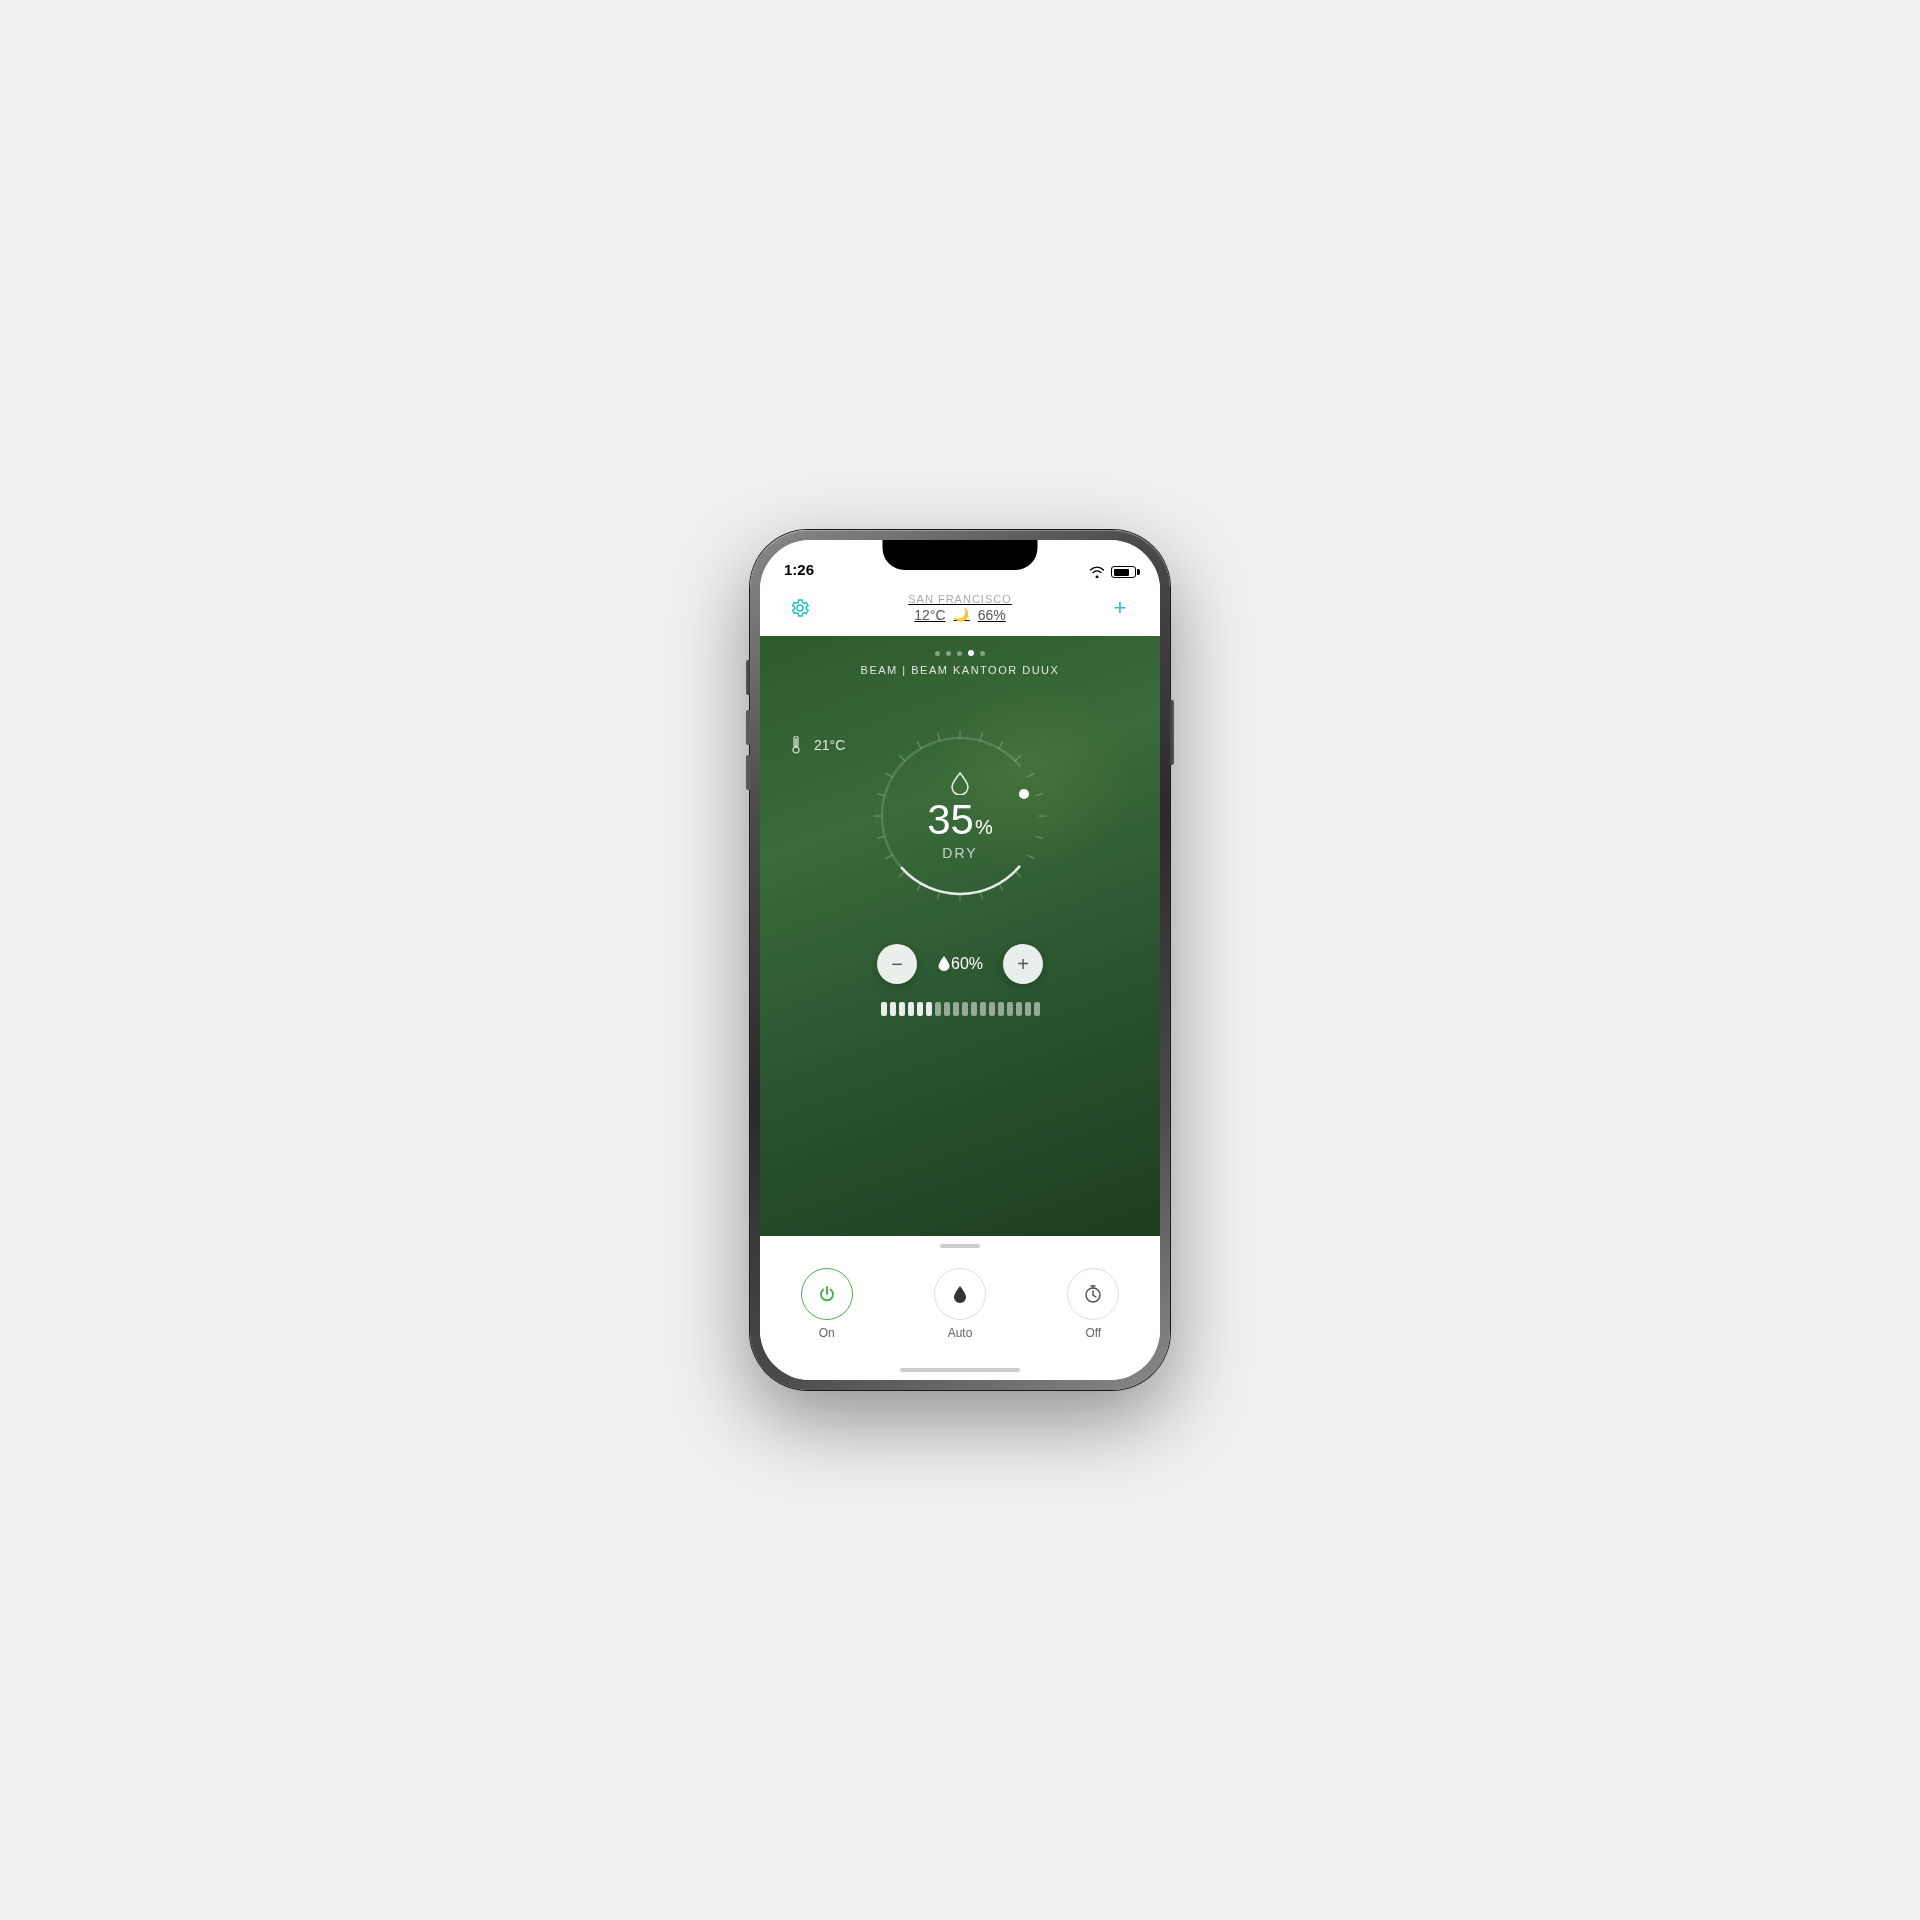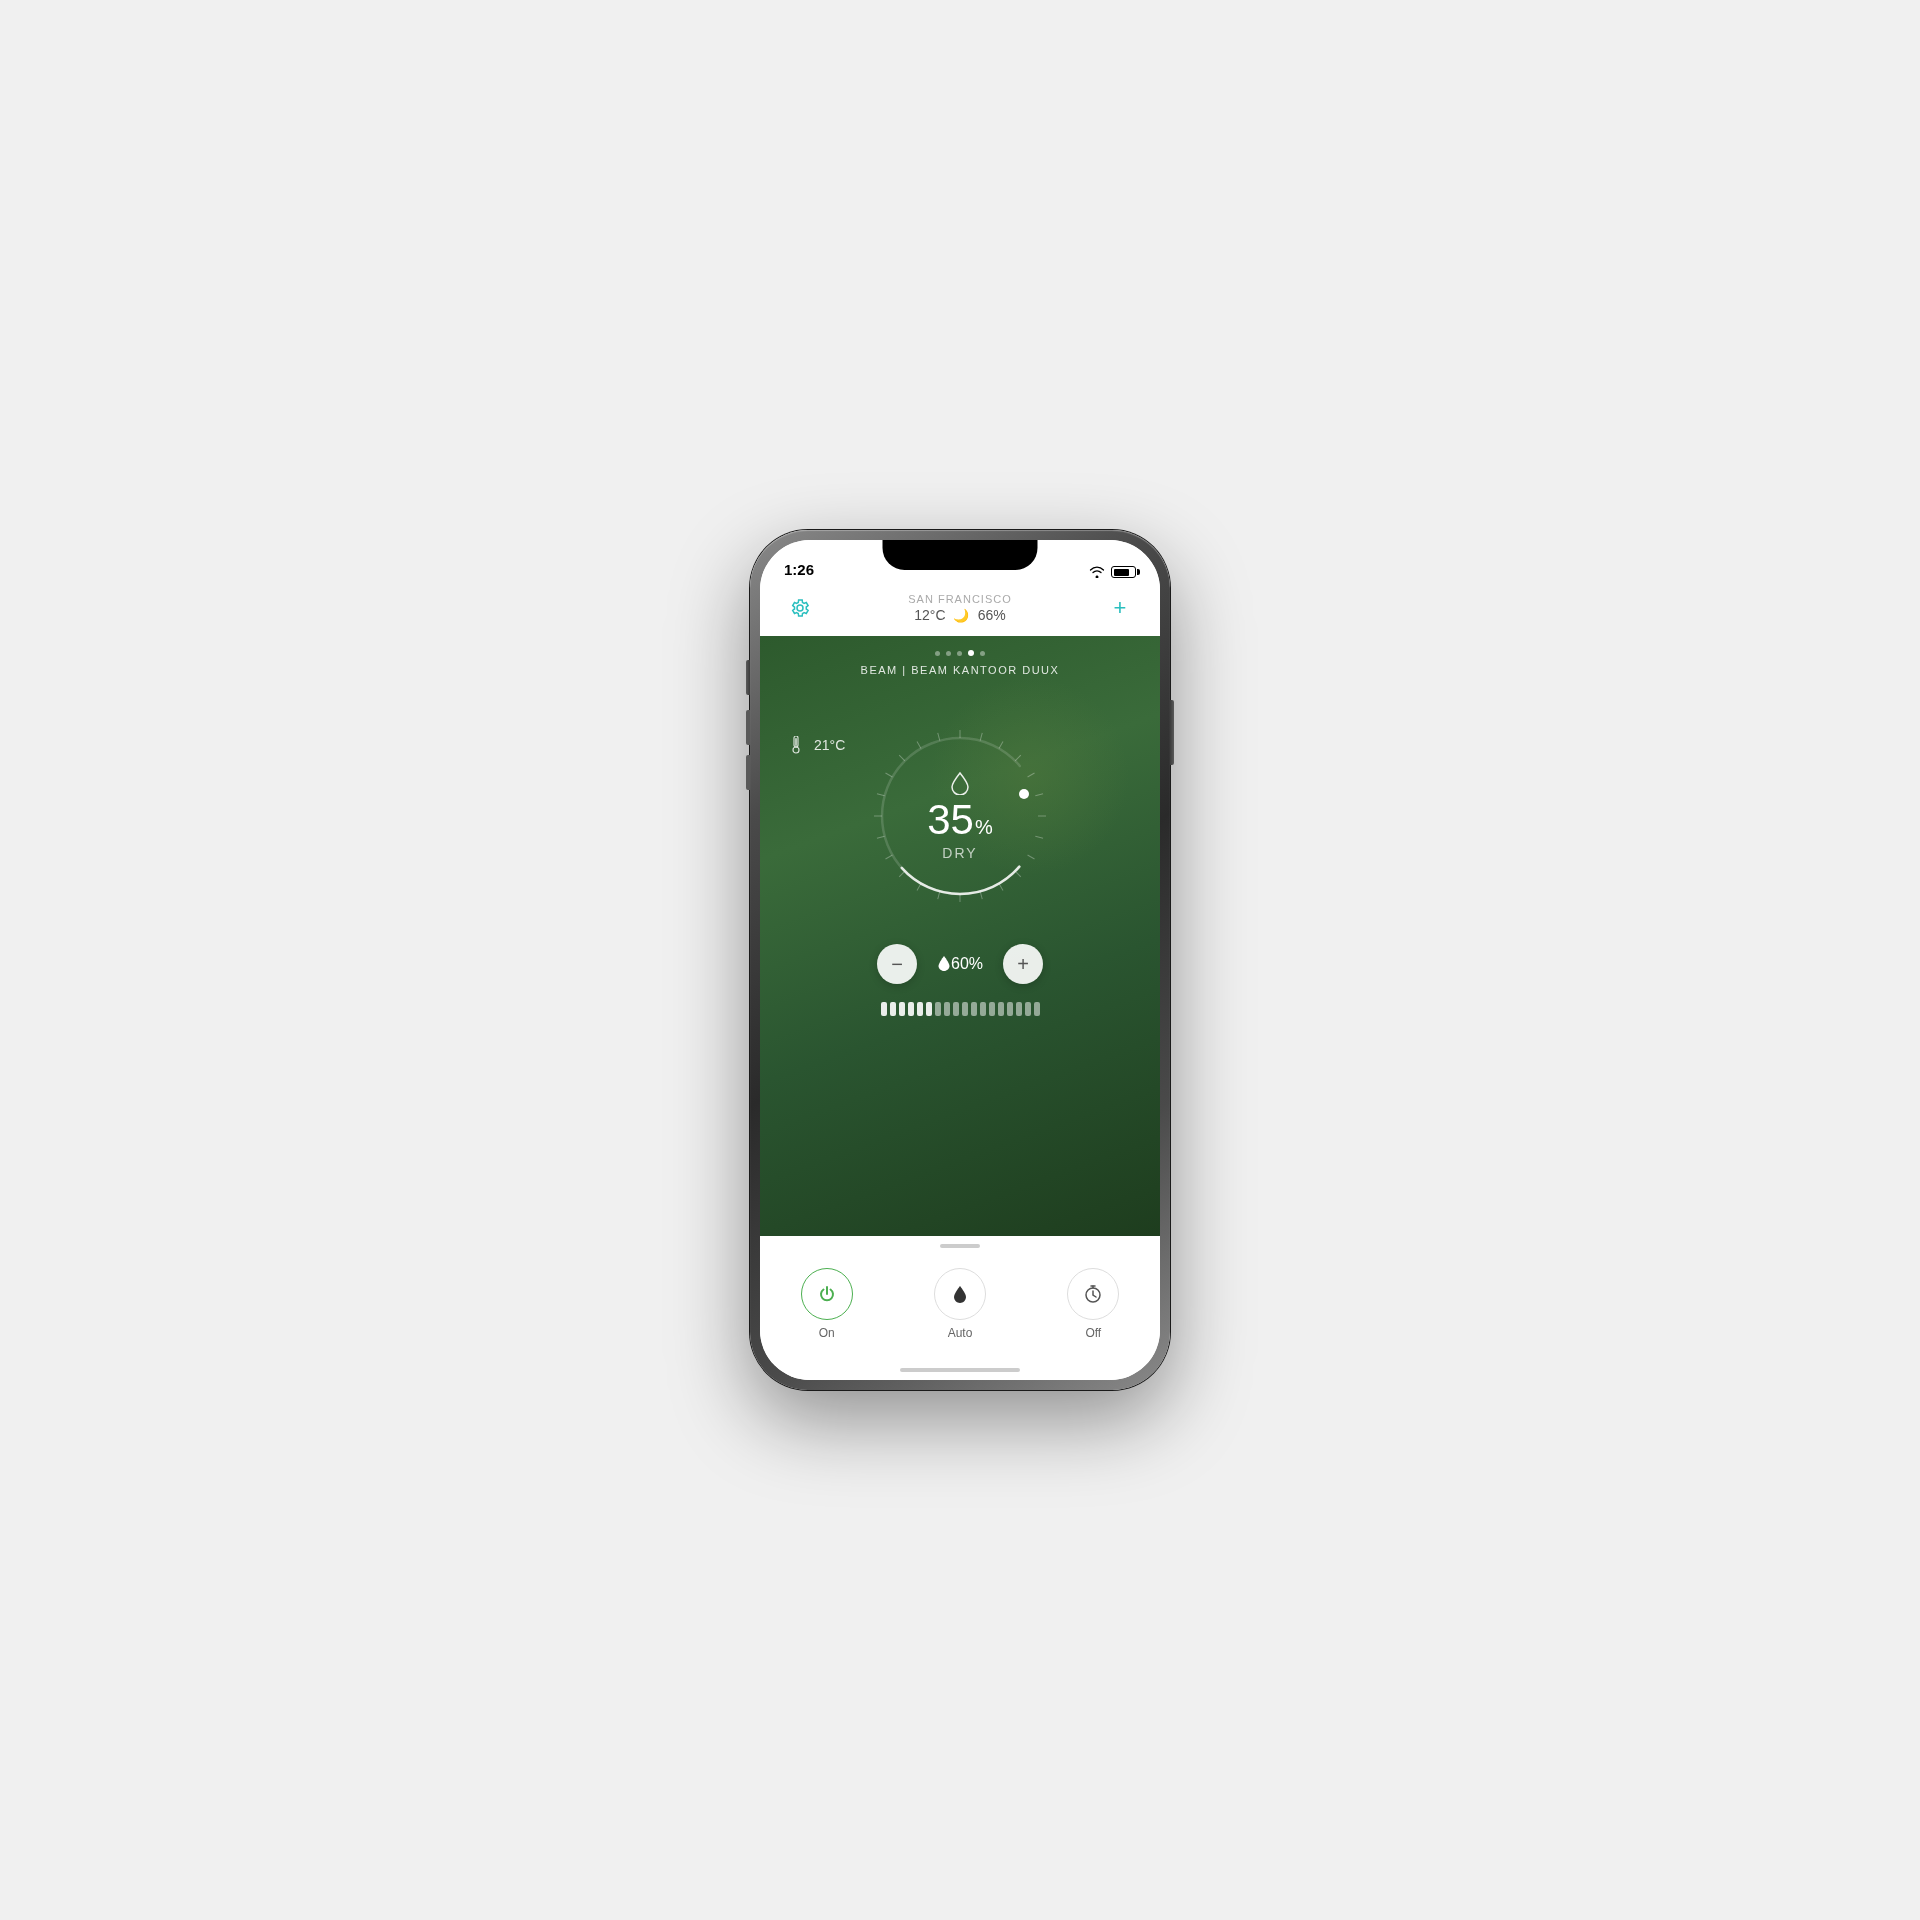--- a/index.html
+++ b/index.html
@@ -137,33 +137,34 @@
       padding: 8px 24px 12px;
       display: flex;
       align-items: center;
       justify-content: space-between;
       flex-shrink: 0;
     }
 
     .header-center {
       text-align: center;
       flex: 1;
+      text-decoration: underline;
     }
 
     .city-name {
       font-size: 11px;
       font-weight: 500;
       color: #aaa;
       letter-spacing: 1px;
       text-transform: uppercase;
     }
 
     .weather-info {
       display: flex;
-      align-items: flex-end;
+      align-items: flex-start;
       justify-content: center;
       gap: 8px;
       font-size: 14px;
       color: #555;
       margin-top: 2px;
     }
 
     .gear-btn {
       width: 32px;
       height: 32px;

